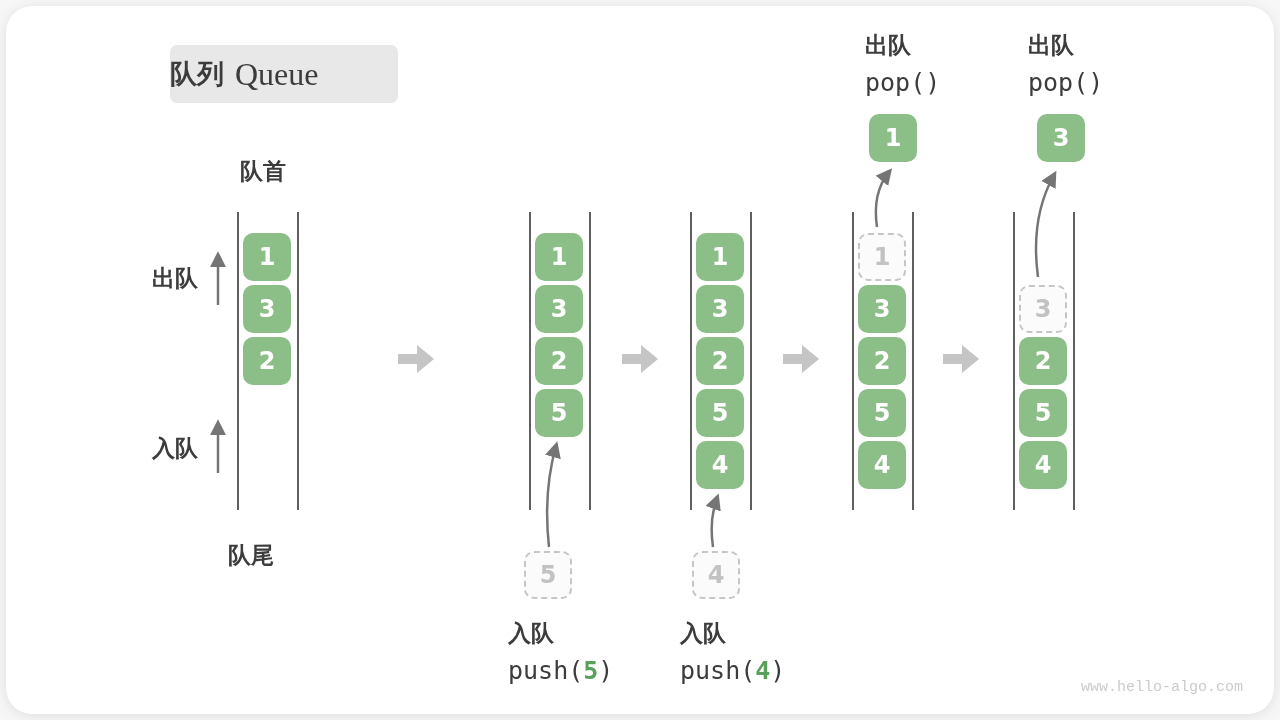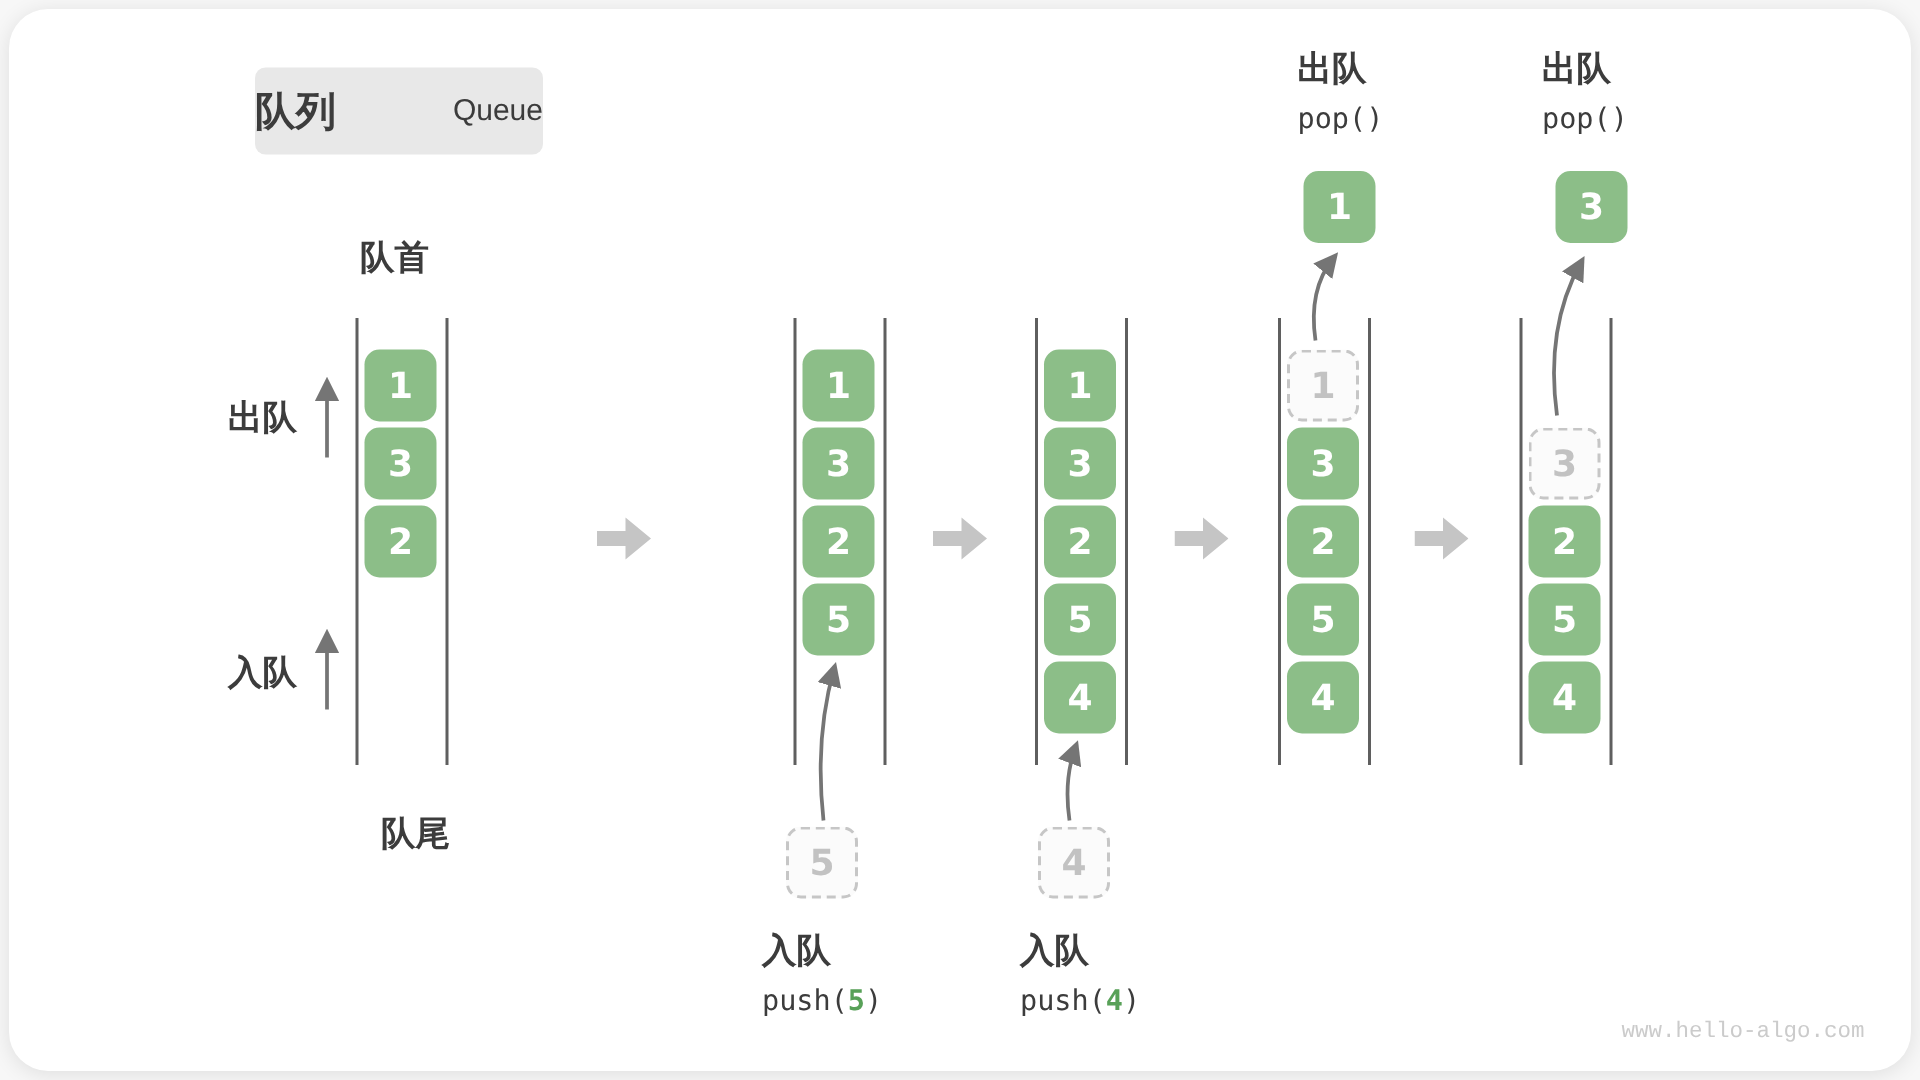--- a/index.html
+++ b/index.html
@@ -11,47 +11,47 @@
     overflow:hidden;
   }
   .canvas{position:relative;width:1280px;height:720px;}
   .card{
     position:absolute;left:6px;top:6px;right:6px;bottom:6px;
     background:#ffffff;border-radius:26px;
     box-shadow:0 2px 14px rgba(0,0,0,.10);
   }
   
   .title-box{
-    position:absolute;left:170px;top:45px;width:192px;height:58px;
+    position:absolute;left:170px;top:45px;width:228px;height:58px;
     background:#e8e8e8;border-radius:7px;
-    display:flex;align-items:center;justify-content:space-between;gap:11px;
+    display:flex;align-items:center;justify-content:flex-start;gap:11px;
   }
   .title-zh{font-size:27px;font-weight:bold;color:var(--text-dark,#3c3c3c);}
-  .title-en{font-family:Liberation Sans, sans-serif;font-size:20px;color:var(--text-dark,#3c3c3c);}
+  .title-en{font-family:Liberation Serif, serif;font-size:32px;color:var(--text-dark,#3c3c3c);}
   
   .lbl{position:absolute;font-size:23px;font-weight:bold;color:var(--text-dark,#3c3c3c);white-space:nowrap;}
   
   .vline{position:absolute;top:212px;width:2px;height:298px;background:var(--line-gray,#5f5f5f);}
   
   .qbox{
     position:absolute;width:48px;height:48px;border-radius:10px;
     background:var(--box-green,#8cbe88);color:#ffffff;
     display:flex;align-items:center;justify-content:center;
     font-size:24px;font-weight:bold;
   }
   .qbox.dashed{
     background:#fbfbfb;border:2px dashed #c6c6c6;color:#c2c2c2;
     width:44px;height:44px;font-weight:600;
   }
   
   .flow-arrow{position:absolute;width:36px;height:32px;}
   
   .op{position:absolute;white-space:nowrap;}
   .op .op-label{font-size:23px;font-weight:600;color:var(--text-dark,#3c3c3c);margin-bottom:7px;}
-  .op .op-code{font-family:"DejaVu Sans Mono","Liberation Mono",monospace;font-size:19px;color:var(--text-dark,#3c3c3c);}
+  .op .op-code{font-family:"DejaVu Sans Mono","Liberation Mono",monospace;font-size:25px;color:var(--text-dark,#3c3c3c);}
   .op .op-arg{color:var(--code-green,#58a158);font-weight:bold;}
   
   .overlay{position:absolute;left:0;top:0;width:1280px;height:720px;pointer-events:none;}
   .watermark{
     position:absolute;right:37px;top:679px;
     font-family:Liberation Mono, monospace;
     font-size:15px;color:#cbcbcb;
   }
 </style>
 </head>
@@ -59,21 +59,21 @@
 
 <div class="canvas">
   <div class="card"></div>
 
   <div class="title-box">
     <span class="title-zh">队列</span>
     <span class="title-en">Queue</span>
   </div>
 
   <div class="lbl" style="left:240px;top:156px;">队首</div>
-  <div class="lbl" style="left:254px;top:540px;">队尾</div>
+  <div class="lbl" style="left:228px;top:540px;">队尾</div>
   <div class="lbl" style="left:152px;top:263px;">出队</div>
   <div class="lbl" style="left:152px;top:433px;">入队</div>
 
   <div class="vline" style="left:237px;"></div>
   <div class="vline" style="left:297px;"></div>
   <div class="vline" style="left:529px;"></div>
   <div class="vline" style="left:589px;"></div>
   <div class="vline" style="left:690px;"></div>
   <div class="vline" style="left:750px;"></div>
   <div class="vline" style="left:852px;"></div>

